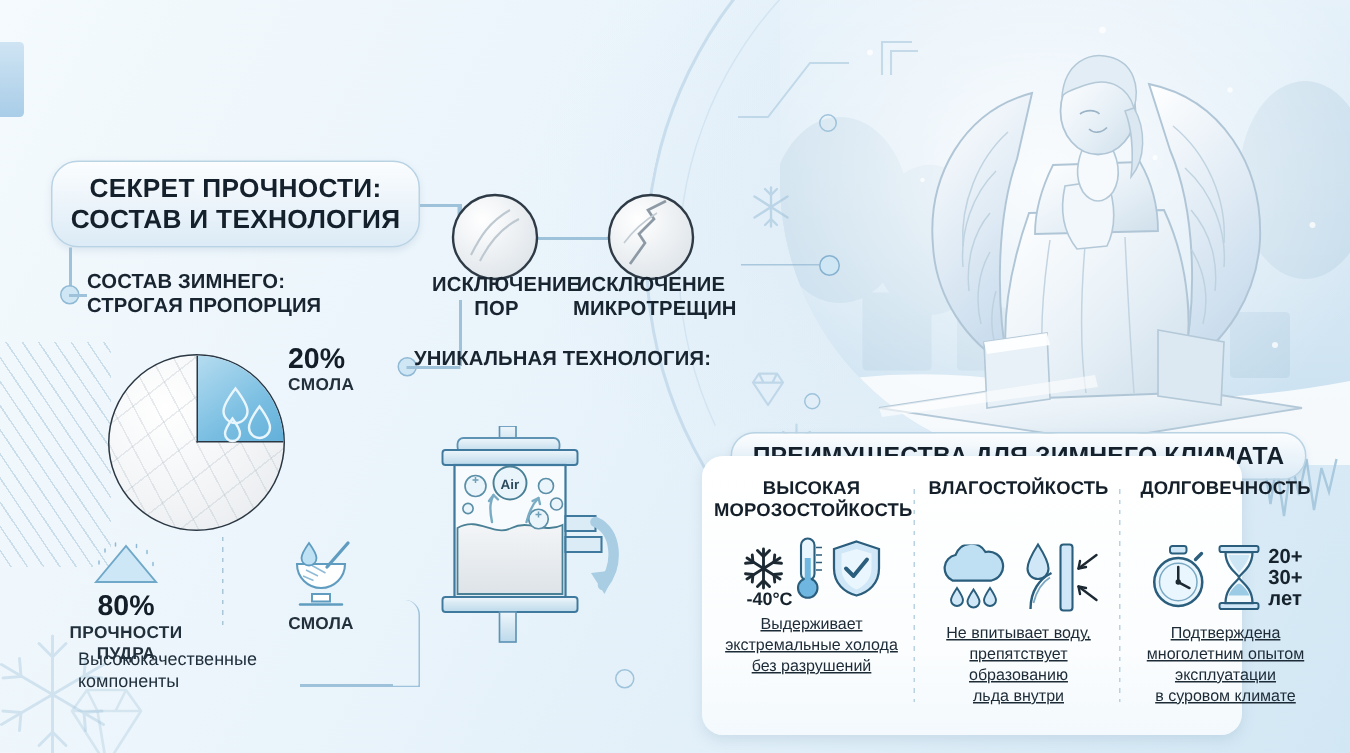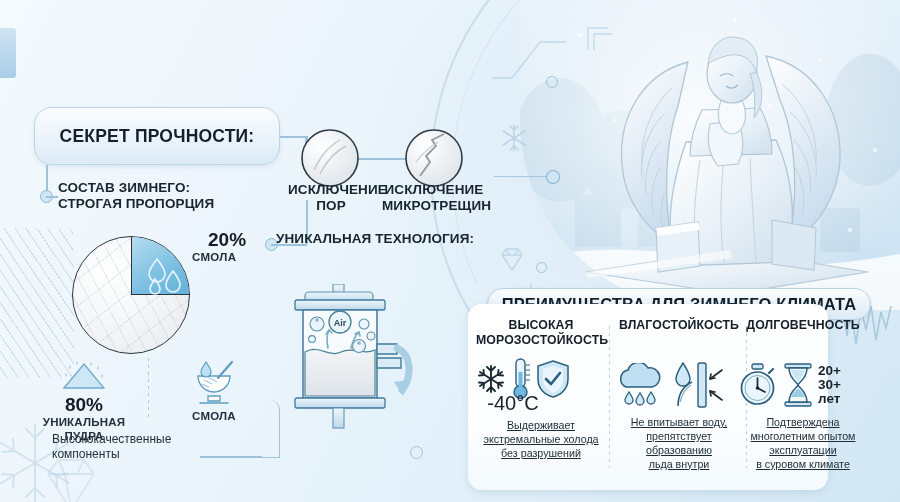--- a/index.html
+++ b/index.html
@@ -117,21 +117,21 @@
   }
   #pie-slice {
     position: absolute; left: 50%; top: 0; width: 50%; height: 50%;
     background: linear-gradient(145deg,#b5dcf0 0%,#7bbfe2 60%,#63b0da 100%);
     border-left: 1.8px solid #2a3742;
     border-bottom: 1.8px solid #2a3742;
   }
   #pie-drops { position: absolute; left: 62%; top: 16%; }
 
   .lbl20 { position: absolute; left: 192px; top: 229px; }
-  .lbl20 .big { font-size: 19px; font-weight: bold; color: #131e28; margin-left: 16px; }
+  .lbl20 .big { font-size: 19px; font-weight: bold; color: #131e28; }
   .lbl20 .sm { font-size: 11.5px; font-weight: bold; color: #22303c; letter-spacing: .3px; }
 
   .foot-item { position: absolute; text-align: center; }
   .foot-item .big { font-size: 19px; font-weight: bold; color: #131e28; }
   .foot-item .sm { font-size: 11.5px; font-weight: bold; color: #22303c; line-height: 1.18; letter-spacing: .2px; }
   #foot-marble { left: 30px; top: 358px; width: 108px; }
   #foot-resin  { left: 166px; top: 358px; width: 96px; }
   #foot-note {
     position: absolute; left: 52px; top: 432px; width: 190px;
     font-size: 12px; color: #21303d; line-height: 1.25;
@@ -147,34 +147,34 @@
   
   #panel {
     position: absolute; left: 468px; top: 304px; width: 360px; height: 186px;
     background: linear-gradient(180deg,#ffffff 0%,#fbfdfe 70%,#f3f9fd 100%);
     border-radius: 14px;
     box-shadow: 0 3px 9px rgba(90,125,155,.16);
   }
   .col { position: absolute; top: 14px; width: 130px; text-align: center; }
   #col1 { left: 8px; }
   #col2 { left: 146px; }
-  #col3 { left: 270px; }
+  #col3 { left: 284px; }
   .col-hdr {
     font-size: 12.3px; font-weight: bold; color: #141f29;
     line-height: 1.18; letter-spacing: .1px; min-height: 30px;
   }
-  .col-icons { height: 58px; display: flex; align-items: center; gap: 4px; margin-top: 2px; }
+  .col-icons { height: 58px; display: flex; align-items: center; justify-content: center; gap: 4px; margin-top: 2px; }
   .col-txt { font-size: 10.7px; color: #1d2b37; line-height: 1.3; padding: 0 2px; text-decoration: underline; }
   .coldiv {
     position: absolute; top: 22px; width: 1px; height: 142px;
     background: repeating-linear-gradient(180deg, #b9d2e2 0 3px, transparent 3px 7px);
   }
   #cd1 { left: 141px; }
   #cd2 { left: 278px; }
-  .temp-lbl { font-size: 20px; font-weight: normal; color: #16222c; }
+  .temp-lbl { font-size: 12px; font-weight: bold; color: #16222c; }
   .yrs { font-size: 13.5px; font-weight: bold; color: #16222c; line-height: 1.06; text-align: left; }
 
   
   #statue { position: absolute; left: 560px; top: 14px; width: 330px; height: 285px; }
   #photo-bg {
     position: absolute; left: 520px; top: -10px; width: 390px; height: 320px;
     border-radius: 0 0 0 190px;
     background:
       radial-gradient(ellipse 180px 120px at 30% 80%, rgba(196,220,236,.75), rgba(222,238,248,0) 70%),
       linear-gradient(165deg,#d7e9f5 0%,#cfe4f2 40%,#e4f1f9 100%);
@@ -342,20 +342,21 @@
   </svg>
   <svg class="deco" style="left:492px; top:22px; opacity:.5;" width="76" height="60" viewBox="0 0 76 60">
     <g stroke="#9dc1d9" stroke-width="1.3" fill="none">
       <path d="M0 56 L20 56 L48 20 L74 20"></path>
     </g>
   </svg>
 
   <div class="pill" id="title-pill">
     <div>
       <div>СЕКРЕТ ПРОЧНОСТИ:</div>
+      <div>СОСТАВ И ТЕХНОЛОГИЯ</div>
     </div>
   </div>
 
   <div class="ln lnv" style="left:46px; top:165px; height:28px;"></div>
   <div class="node" style="left:40px; top:190px;"></div>
   <div class="ln lnh" style="left:46px; top:196px; width:12px;"></div>
 
   <div class="elbow" style="left:280px; top:136px; width:26px; height:22px;
         border-left:none; border-top:none; border-right-width:1.6px; border-bottom:none;
         border-radius:0;"></div>
@@ -400,21 +401,21 @@
 
   <div class="foot-item" id="foot-marble">
     <svg width="54" height="34" viewBox="0 0 54 34" style="display:block;margin:0 auto 2px;">
       <path d="M7 30 L27 6 L47 30 Z" fill="#cde7f6" stroke="#6fa8c9" stroke-width="1.3"></path>
       <g stroke="#8fbbd6" stroke-width="1" stroke-linecap="round">
         <path d="M13 8 v2 M20 4 v2 M34 5 v2 M41 9 v2 M9 16 v2 M45 17 v2"></path>
       </g>
     </svg>
     <div class="big">80%</div>
     <div class="sm">
-      <div>УНИКАЛЬНАЯ</div>
+      <div>ПРОЧНОСТИ</div>
       <div>ПУДРА</div>
     </div>
   </div>
 
   <div class="foot-item" id="foot-resin">
     <svg width="52" height="50" viewBox="0 0 52 50" style="display:block;margin:0 auto 2px;">
       <path d="M10 18 h32 a16 16 0 0 1 -16 16 a16 16 0 0 1 -16 -16Z" fill="#ffffff" stroke="#5f9cc0" stroke-width="1.4"></path>
       <path d="M20 38 h12 v5 h-12Z" fill="#ffffff" stroke="#5f9cc0" stroke-width="1.3"></path>
       <path d="M12 45 h28" stroke="#5f9cc0" stroke-width="1.6" stroke-linecap="round"></path>
       <path d="M30 20 L44 4" stroke="#5f9cc0" stroke-width="2.2" stroke-linecap="round"></path>

